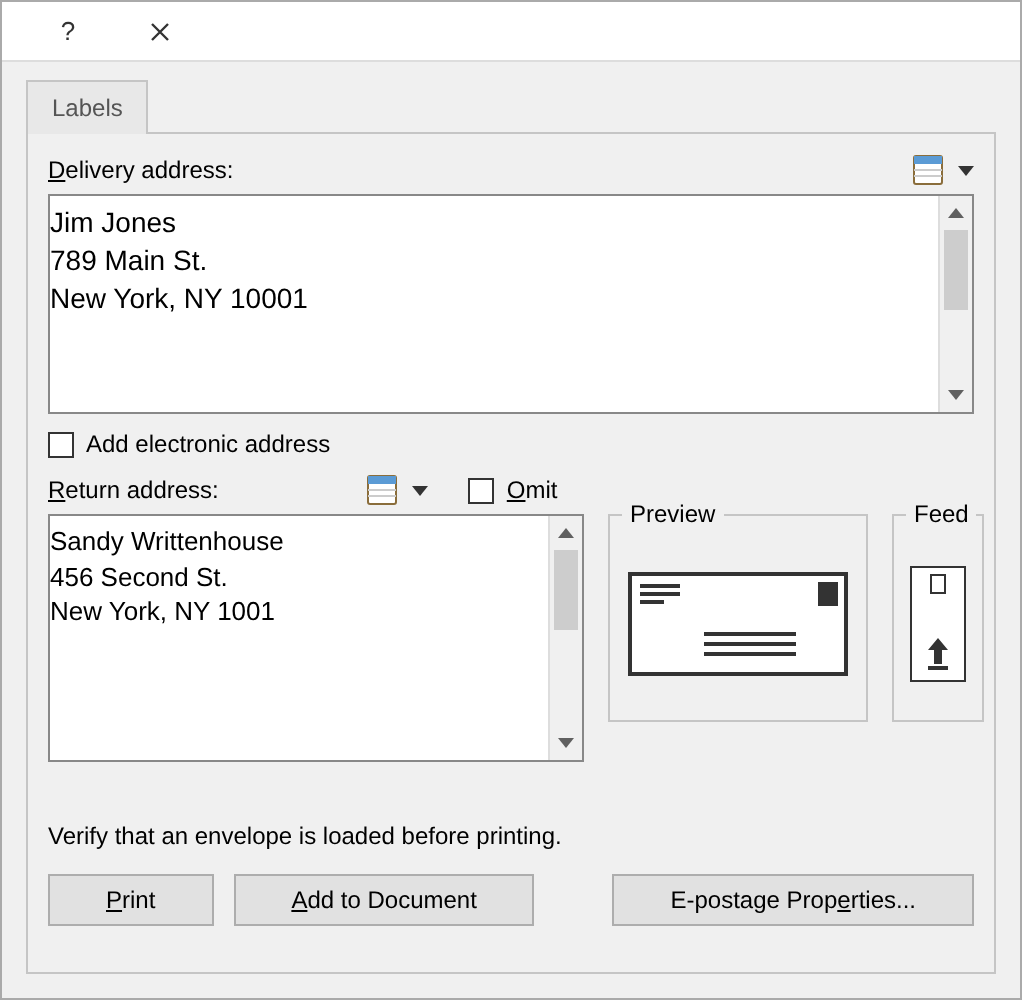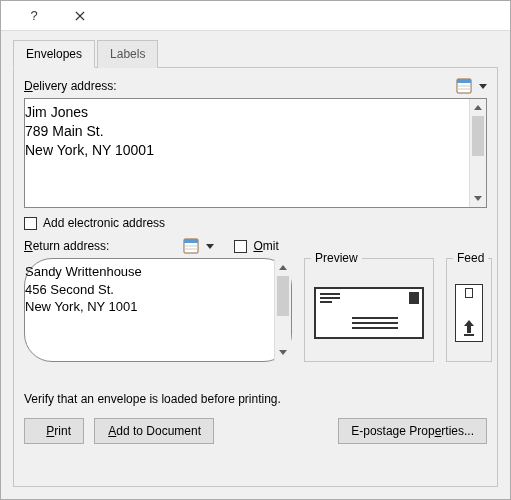--- a/index.html
+++ b/index.html
@@ -156,21 +156,21 @@
     display: flex;
     align-items: center;
     margin-top: 8px;
     gap: 6px;
   }
   .mid-area {
     display: flex;
     gap: 12px;
     margin-top: 4px;
   }
-  .return-box-wrap { flex: 0 0 268px; height: 104px; border-radius: 28px; }
+  .return-box-wrap { flex: 0 0 268px; height: 124px; }
   .group {
     border: 1px solid #c5c5c5;
     position: relative;
     padding: 14px 8px 8px 8px;
     display:flex; align-items:center; justify-content:center;
   }
   .group.preview { flex: 0 0 130px; height: 104px; }
   .group.feed { flex: 1; height: 104px; }
   .group-label {
     position: absolute;
@@ -206,24 +206,24 @@
   .feed-graphic .tri {
     position:absolute; bottom:2px; left:50%; transform:translateX(-50%);
   }
   .verify { margin-top: 30px; font-size:12px; }
   .button-row {
     display:flex; gap:10px; margin-top:12px; align-items:center;
   }
   .btn {
     border:1px solid #adadad;
     background:#e1e1e1;
-    padding: 5px 12px;
+    padding: 5px 28px;
     font-size:12px;
     min-width:60px;
-    text-align:right;
+    text-align:left;
   }
   .btn.add { min-width:120px;}
   .btn.options { min-width:90px; background:#dadada;}
   .btn.epost { min-width:140px;}
   .highlight-options {
     border: 3px solid #ef4136;
     padding: 4px;
     border-radius: 4px;
     display:inline-flex;
   }
@@ -241,21 +241,20 @@
     <div class="wbtn">?</div>
     <div class="wbtn">
       <svg width="10" height="10" viewBox="0 0 10 10">
           <path d="M1 1 L9 9 M9 1 L1 9" stroke="#333" stroke-width="1.2"></path>
         </svg>
     </div>
   </div>
 
   <div class="content">
     <div class="tabs">
-      <div class="tab active">Envelopes</div>
       <div class="tab inactive">Labels</div>
     </div>
 
     <div class="panel">
       <div class="row-label">
         <span class="lbl"><span class="u">D</span>elivery address:</span>
         <span class="spacer"></span>
         <span class="icon-book">
           <svg width="18" height="16" viewBox="0 0 18 16">
             <rect x="1" y="1" width="14" height="14" rx="1" fill="#fff" stroke="#8a6d3b" stroke-width="1"></rect>

